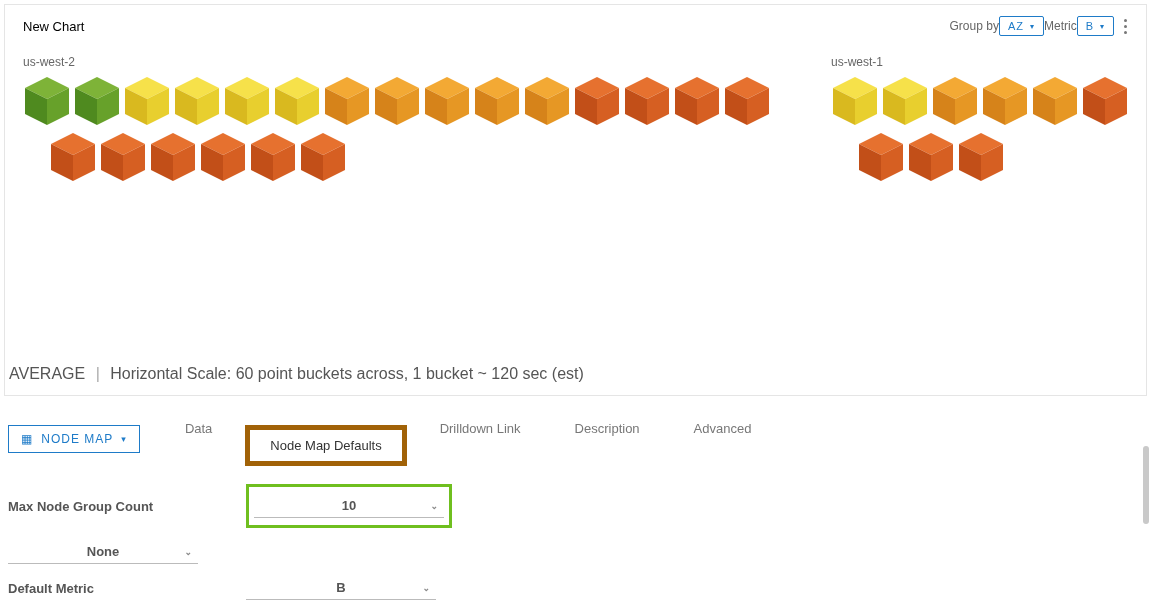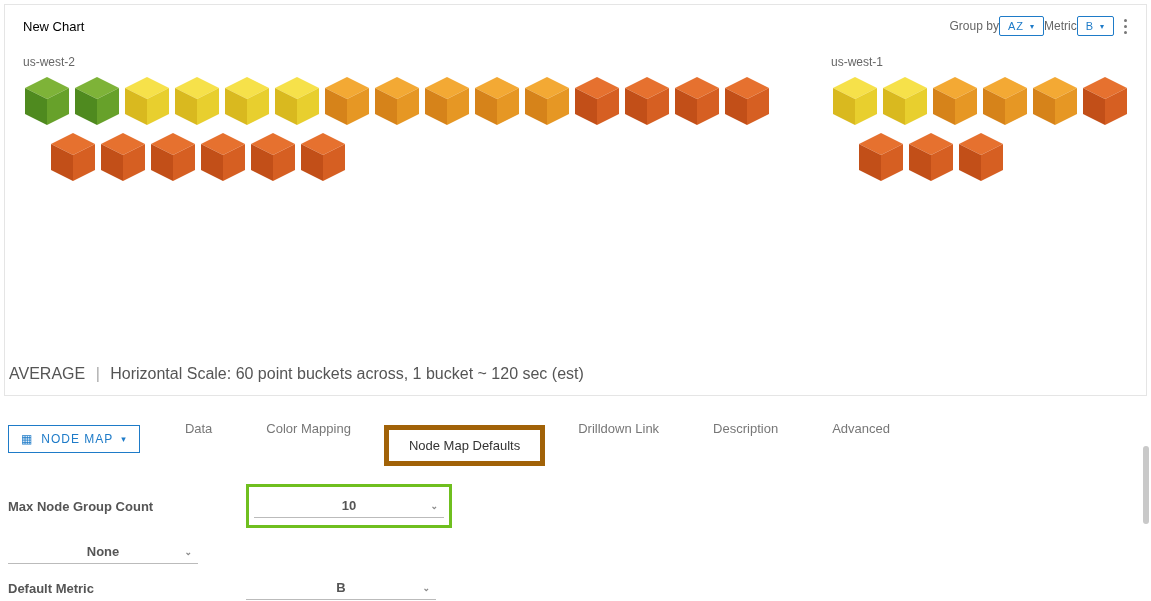--- a/index.html
+++ b/index.html
@@ -407,21 +407,20 @@
 
 <div class="config">
   <div class="tab-row">
     <span class="type-select">
       <span>▦</span>
       <span>NODE MAP</span>
       <span class="chev">▾</span>
     </span>
     <div class="tabs" id="tabs">
         <div class="tab">Data</div>
-        <div class="tab">Color Mapping</div>
         <div class="tab active">Node Map Defaults</div>
         <div class="tab">Drilldown Link</div>
         <div class="tab">Description</div>
         <div class="tab">Advanced</div>
       </div>
   </div>
   <div class="form-rows" id="formRows">
       <div class="form-row">
         <div class="form-label">Max Node Group Count</div>
         <div class="highlight-wrap">

